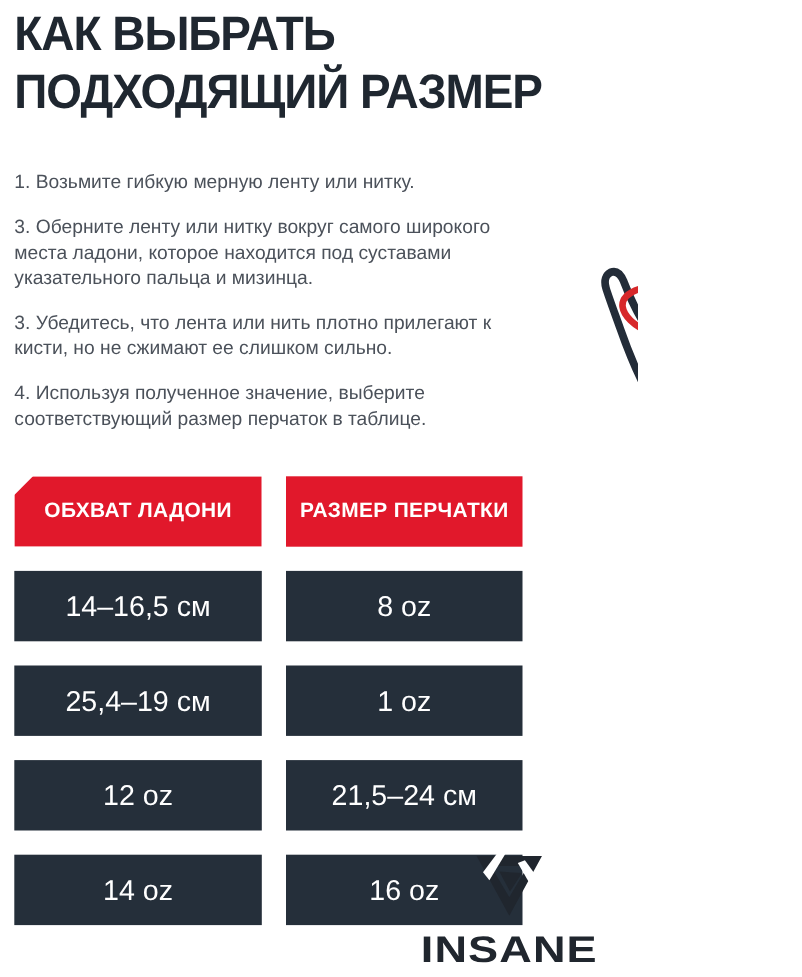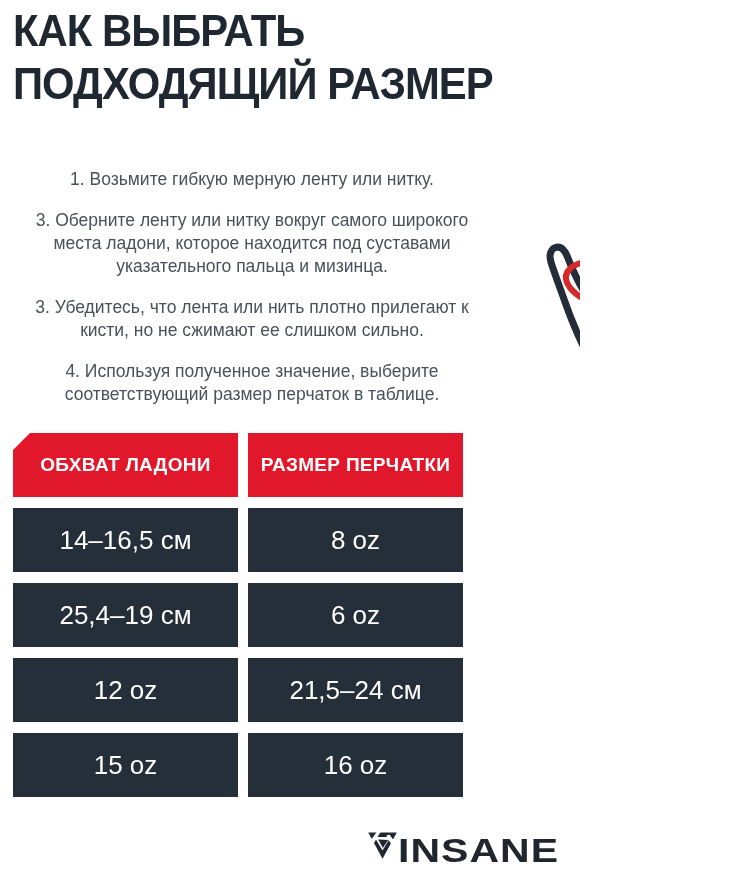--- a/index.html
+++ b/index.html
@@ -31,41 +31,42 @@
   
   .instructions {
     position: absolute;
     left: 13px;
     top: 152px;
     width: 478px;
     color: #4b515a;
     font-size: 17.5px;
     line-height: 23px;
   }
-  .instructions p { margin: 16px 0 18px 0; text-align: center; }
+  .instructions p { margin: 2px 0 18px 0; }
 
   
   .hand-illustration {
     position: absolute;
     left: 542px;
     top: 158px;
     width: 178px;
     height: 260px;
   }
   .hand-illustration svg { width: 100%; height: 100%; display: block; }
 
   
   .size-table {
     position: absolute;
     left: 13px;
     top: 433px;
     display: grid;
     grid-template-columns: 225px 215px;
     column-gap: 10px;
     row-gap: 11px;
+    gap: 22px;
   }
   .th {
     height: 64px;
     background: #e1182b;
     color: #ffffff;
     font-weight: 700;
     font-size: 19px;
     letter-spacing: 0.3px;
     display: flex;
     align-items: center;
@@ -85,21 +86,21 @@
     justify-content: center;
   }
 
   
   .brand {
     position: absolute;
     right: 21px;
     bottom: 8px;
     width: 192px;
     display: flex;
-    flex-direction: row;
+    flex-direction: column;
     align-items: center;
   }
   .brand-emblem { width: 66px; height: 62px; display: block; margin-bottom: 4px; }
   .brand-name {
     color: #20262e;
     font-weight: 700;
     font-size: 41px;
     letter-spacing: 1px;
     line-height: 1;
     transform: scaleY(0.82);
@@ -168,26 +169,26 @@
   </div>
 
   <div class="size-table">
     <div class="th th-left">ОБХВАТ ЛАДОНИ</div>
     <div class="th">РАЗМЕР ПЕРЧАТКИ</div>
 
     <div class="td">14–16,5 см</div>
     <div class="td">8 oz</div>
 
     <div class="td">25,4–19 см</div>
-    <div class="td">6 oz</div>
+    <div class="td">1 oz</div>
 
     <div class="td">12 oz</div>
 
     <div class="td">21,5–24 см</div>
-    <div class="td">15 oz</div>
+    <div class="td">14 oz</div>
 
     <div class="td">16 oz</div>
   </div>
 
   <div class="brand">
     <svg class="brand-emblem" viewBox="0 0 100 96" xmlns="http://www.w3.org/2000/svg">
       <path d="M4 8 L96 8 L50 92 Z M24 22 L76 22 L50 66 Z" fill-rule="evenodd" fill="#20262e"></path>
       <polygon points="36,30 68,32 51,58" fill="#20262e"></polygon>
       <polygon points="33,4 45,4 22,42 13,31" fill="#ffffff"></polygon>
       <polygon points="62,18 72,14 88,36 77,44" fill="#ffffff"></polygon>

